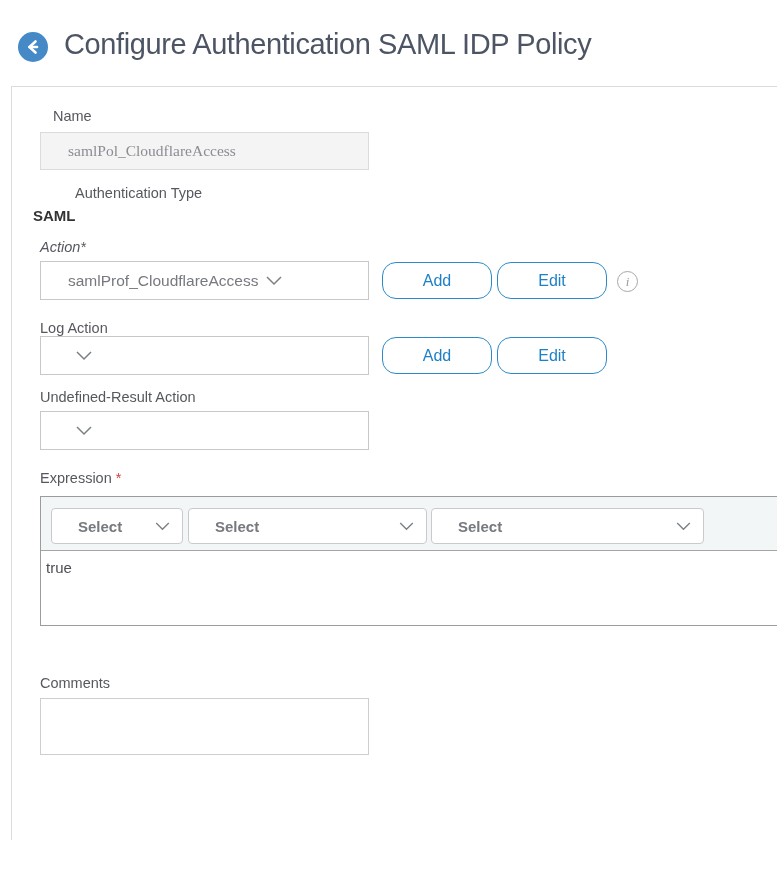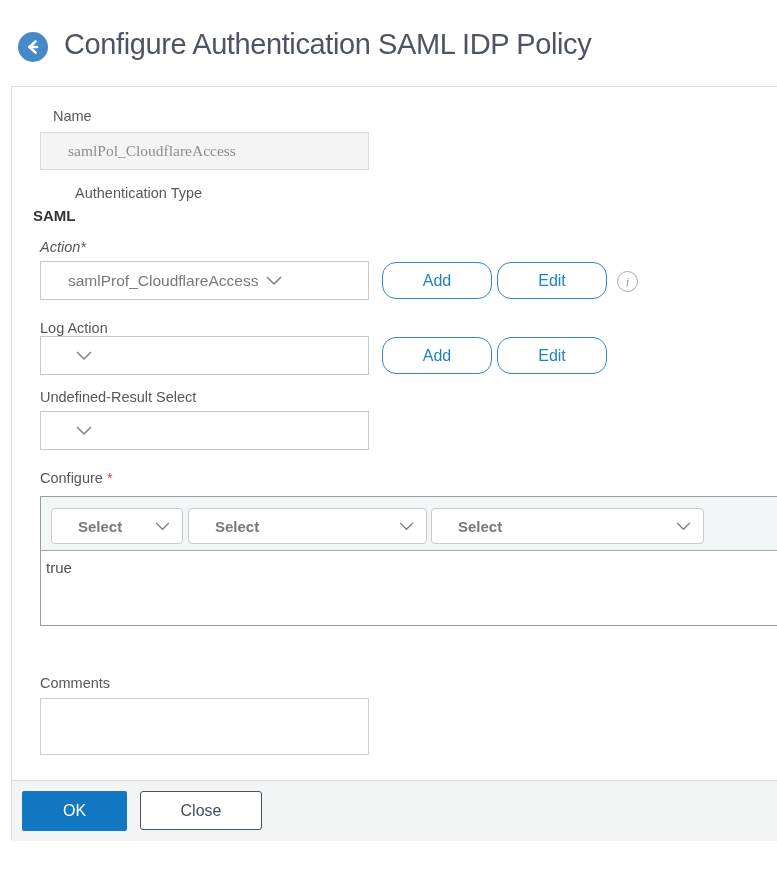--- a/index.html
+++ b/index.html
@@ -142,31 +142,31 @@
       <span class="sel-text"></span>
       <span class="chev">
         <svg width="16" height="10" viewBox="0 0 16 10">
             <polyline points="1,1 8,8 15,1" stroke="#7b8085" stroke-width="1.5" fill="none"></polyline>
           </svg>
       </span>
     </div>
     <button class="btn-outline" style="left:370px; top:250px;">Add</button>
     <button class="btn-outline" style="left:485px; top:250px;">Edit</button>
 
-    <div class="field-label" style="left:28px; top:302px;">Undefined-Result Select</div>
+    <div class="field-label" style="left:28px; top:302px;">Undefined-Result Action</div>
     <div class="select-box" style="left:28px; top:324px;">
       <span class="sel-text"></span>
       <span class="chev">
         <svg width="16" height="10" viewBox="0 0 16 10">
             <polyline points="1,1 8,8 15,1" stroke="#7b8085" stroke-width="1.5" fill="none"></polyline>
           </svg>
       </span>
     </div>
 
-    <div class="field-label" style="left:28px; top:383px;"><span>Configure </span><span class="req">*</span></div>
+    <div class="field-label" style="left:28px; top:383px;"><span>Expression </span><span class="req">*</span></div>
     <div class="expr-box">
       <div class="expr-toolbar">
         <div class="mini-select s1">
           <span class="sel-text">Select</span>
           <span class="chev">
             <svg width="15" height="9" viewBox="0 0 16 10">
                 <polyline points="1,1 8,8 15,1" stroke="#7b8085" stroke-width="1.5" fill="none"></polyline>
               </svg>
           </span>
         </div>
@@ -186,19 +186,15 @@
               </svg>
           </span>
         </div>
       </div>
       <textarea class="expr-body" style="">true</textarea>
     </div>
 
     <div class="field-label" style="left:28px; top:588px;">Comments</div>
     <textarea class="comments-area" style=""></textarea>
 
-    <div class="footer-bar">
-      <button class="btn-primary">OK</button>
-      <button class="btn-secondary">Close</button>
-    </div>
 
   </div>
 </div>
 
 </body></html>

